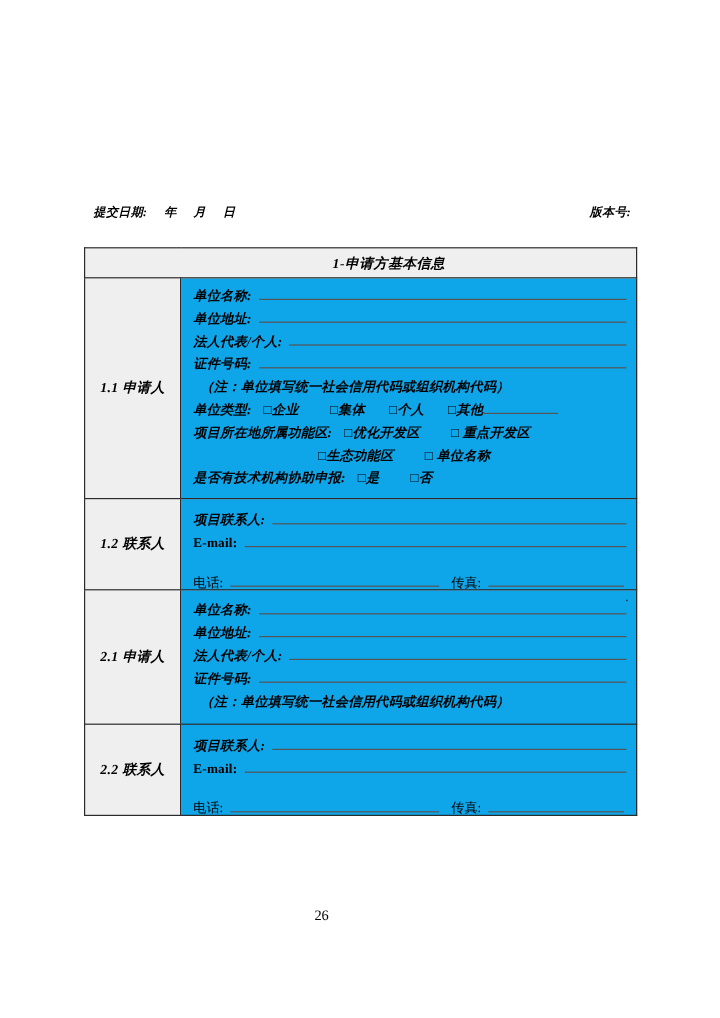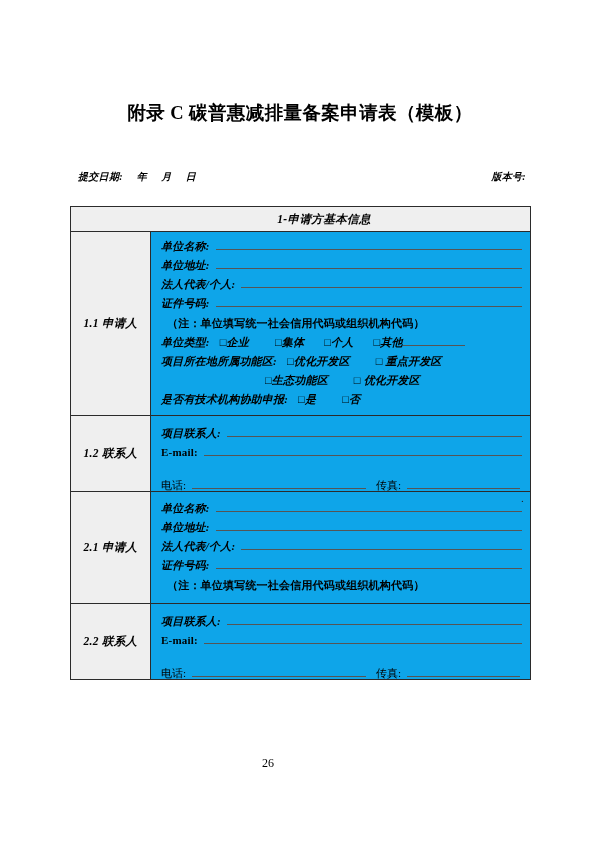--- a/index.html
+++ b/index.html
@@ -113,20 +113,21 @@
   .field .lbl.latin { font-style: normal; }
   .rule {
     flex: 1 1 auto;
     border-bottom: 1px solid #555;
     height: 11px;
     margin-left: 6px;
     margin-right: 8px;
   }
 
   .note {
+    font-style: italic;
     font-weight: bold;
     font-size: 11px;
     height: 19px;
     line-height: 19px;
     padding-left: 6px;
     letter-spacing: 0.2px;
     white-space: nowrap;
     font-family: "Liberation Serif", "DejaVu Serif", serif;
   }
 
@@ -182,21 +183,20 @@
     text-align: center;
     font-size: 12px;
     font-family: "Liberation Serif", "DejaVu Serif", serif;
   }
 </style>
 </head>
 <body>
 
 <div class="page">
 
-  <div class="doc-title">附录 C  碳普惠减排量备案申请表（模板）</div>
 
   <div class="meta-row">
     <div class="meta-left">
       <span>提交日期:</span><span class="ymd">年  月  日</span>
     </div>
     <div class="meta-right">版本号:</div>
   </div>
 
   <table class="form-table">
     <colgroup>
@@ -237,21 +237,21 @@
 
           <div class="opt-line">
             <span>单位类型:</span><span class="gap-sm"></span><span class="cbx">□企业</span><span class="gap-lg"></span><span class="cbx">□集体</span><span class="gap-md"></span><span class="cbx">□个人</span><span class="gap-md"></span><span class="cbx">□其他</span><span class="inline-rule"></span>
           </div>
 
           <div class="opt-line">
             <span>项目所在地所属功能区:</span><span class="gap-sm"></span><span class="cbx">□优化开发区</span><span class="gap-lg"></span><span class="cbx">□  重点开发区</span>
           </div>
 
           <div class="opt-line indent">
-            <span class="cbx">□生态功能区</span><span class="gap-lg"></span><span class="cbx">□  优化开发区</span>
+            <span class="cbx">□生态功能区</span><span class="gap-lg"></span><span class="cbx">□  单位名称</span>
           </div>
 
           <div class="opt-line">
             <span>是否有技术机构协助申报:</span><span class="gap-sm"></span><span class="cbx">□是</span><span class="gap-lg"></span><span class="cbx">□否</span>
           </div>
 
         </td>
       </tr>
 
       <tr>

